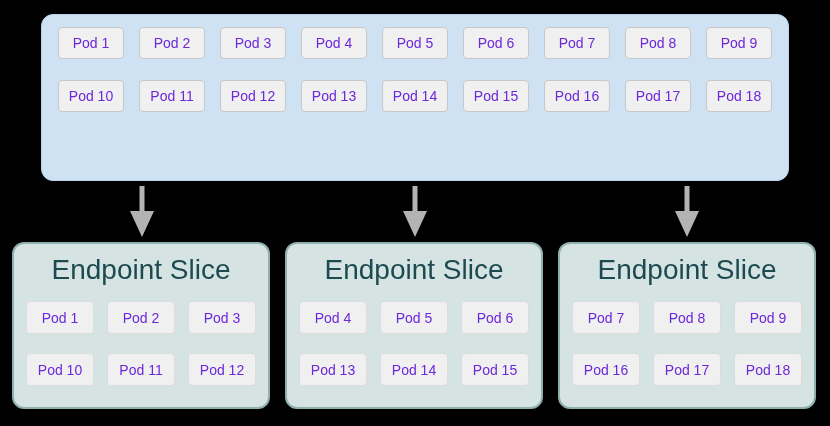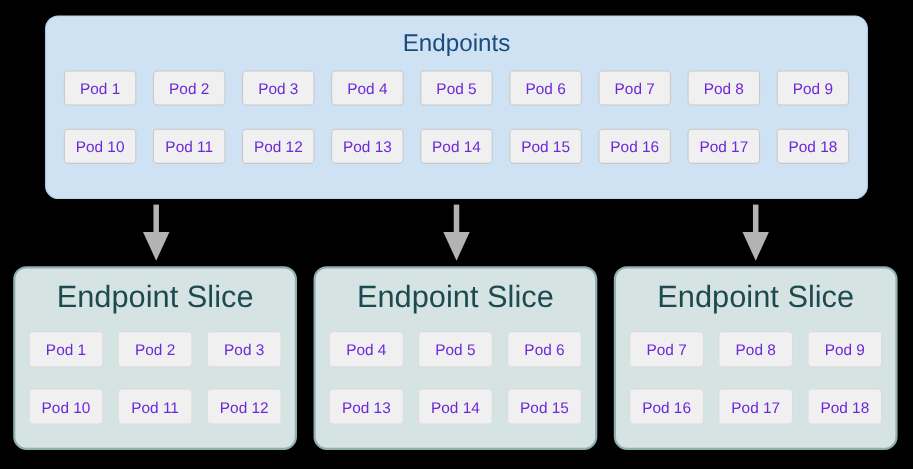--- a/index.html
+++ b/index.html
@@ -51,21 +51,20 @@
   .slice-box .pod-row{gap:13px;}
   .slice-box .pod-row-1{margin-top:15px;}
   .slice-box .pod-row-2{margin-top:19px;}
 </style>
 </head>
 <body>
 
 <div class="stage">
 
   <div class="endpoints-box">
-    <div class="endpoints-title">Endpoints</div>
     <div class="pod-row pod-row-1">
         <div class="pod pod-top">Pod 1</div>
         <div class="pod pod-top">Pod 2</div>
         <div class="pod pod-top">Pod 3</div>
         <div class="pod pod-top">Pod 4</div>
         <div class="pod pod-top">Pod 5</div>
         <div class="pod pod-top">Pod 6</div>
         <div class="pod pod-top">Pod 7</div>
         <div class="pod pod-top">Pod 8</div>
         <div class="pod pod-top">Pod 9</div>

